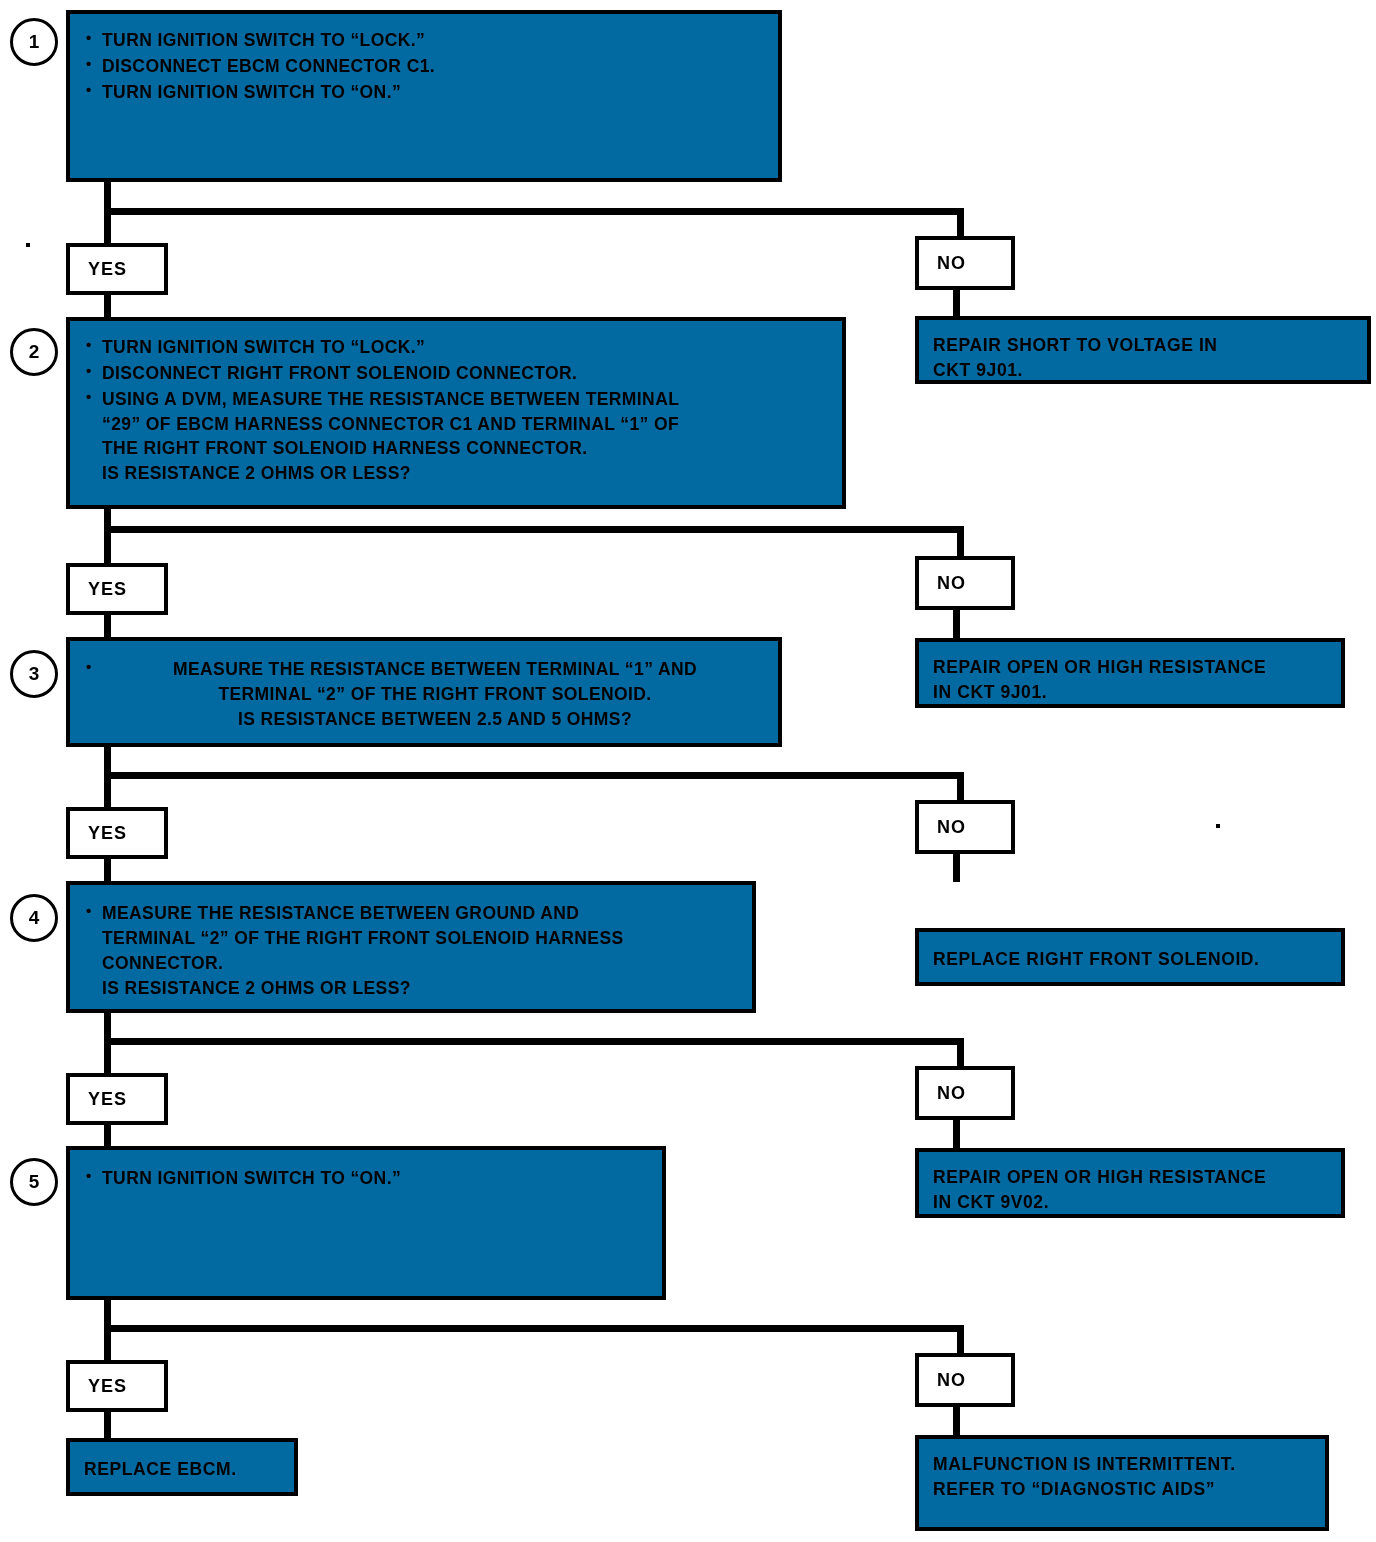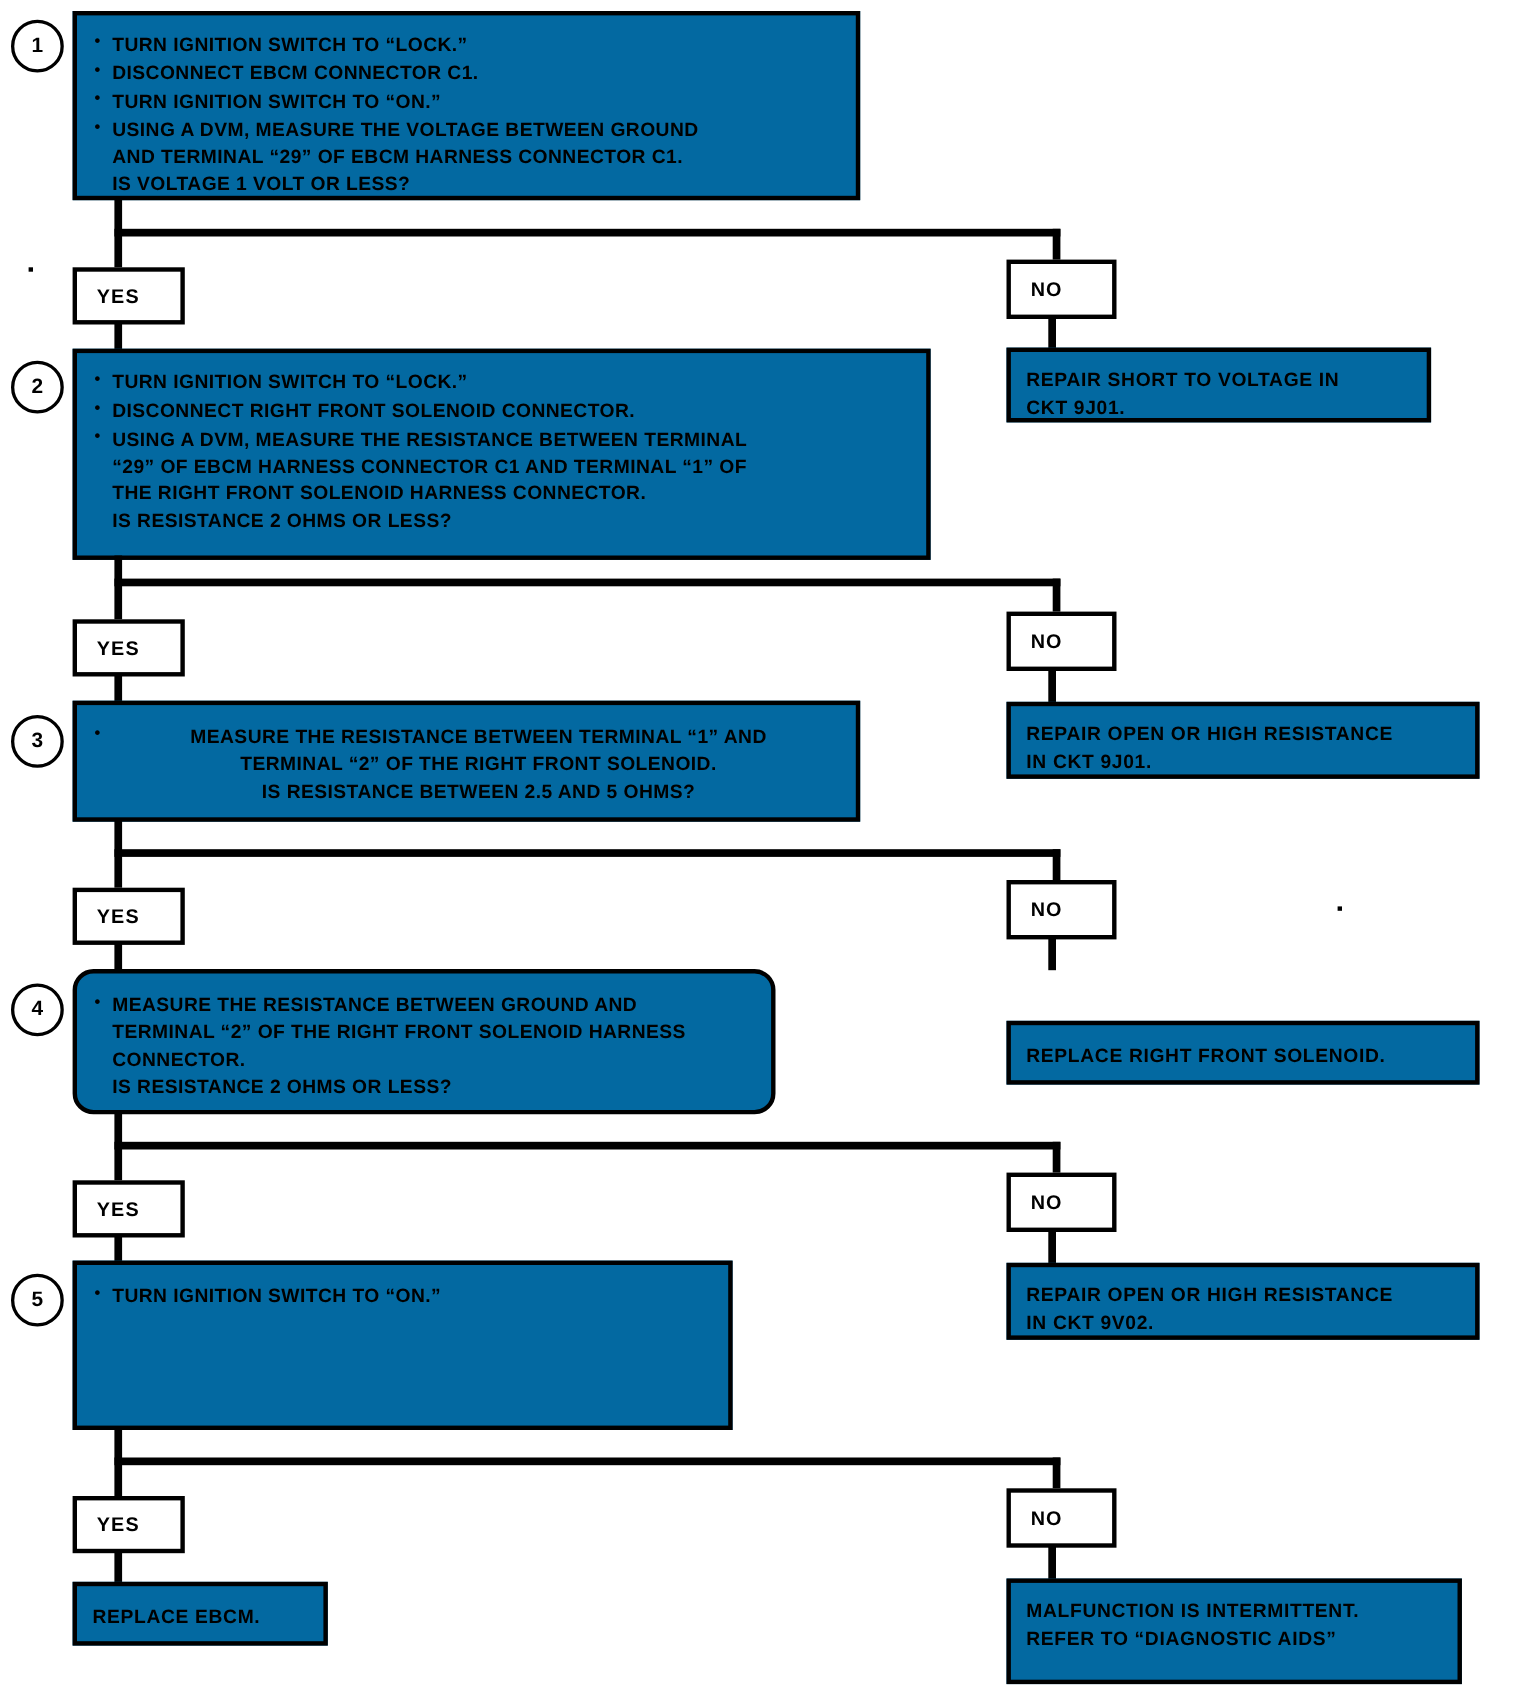--- a/index.html
+++ b/index.html
@@ -126,40 +126,37 @@
 <div id="sheet">
 
   <div class="circnum abs" style="left:10px; top:18px;">1</div>
 
   <div class="box" style="left:66px; top:10px; width:716px; height:172px;">
     <div class="box-inner">
       <ul class="bullets">
         <li class="bullet">TURN IGNITION SWITCH TO “LOCK.”</li>
         <li class="bullet">DISCONNECT EBCM CONNECTOR C1.</li>
         <li class="bullet">TURN IGNITION SWITCH TO “ON.”</li>
-        <li class="bullet">USING A DVM, MEASURE THE VOLTAGE BETWEEN GROUND
-AND TERMINAL “29” OF EBCM HARNESS CONNECTOR C1.
-IS VOLTAGE 1 VOLT OR LESS?</li>
       </ul>
     </div>
   </div>
 
   <div class="line-v" style="left:104px; top:180px; height:66px;"></div>
   <div class="line-h" style="left:104px; top:208px; width:860px;"></div>
   <div class="line-v" style="left:957px; top:208px; height:32px;"></div>
 
   <div class="yn" style="left:66px; top:243px; width:102px; height:52px;">
     <span>YES</span>
   </div>
   <div class="yn" style="left:915px; top:236px; width:100px; height:54px;">
     <span>NO</span>
   </div>
 
   <div class="line-v" style="left:953px; top:288px; height:30px;"></div>
-  <div class="box" style="left:915px; top:316px; width:386px; height:68px;">
+  <div class="box" style="left:915px; top:316px; width:456px; height:68px;">
     <div class="box-inner" style="padding:13px 8px 8px 14px;">
       <div class="restext">REPAIR SHORT TO VOLTAGE IN
 CKT 9J01.</div>
     </div>
   </div>
 
   <div class="line-v" style="left:104px; top:293px; height:26px;"></div>
 
   <div class="circnum abs" style="left:10px; top:328px;">2</div>
 
@@ -227,21 +224,21 @@
   <div class="box" style="left:915px; top:880px; width:430px; height:58px;margin-top:48px;">
     <div class="box-inner" style="padding:15px 8px 8px 14px;">
       <div class="restext">REPLACE RIGHT FRONT SOLENOID.</div>
     </div>
   </div>
 
   <div class="line-v" style="left:104px; top:857px; height:26px;"></div>
 
   <div class="circnum abs" style="left:10px; top:894px;">4</div>
 
-  <div class="box" style="left:66px; top:881px; width:639px; height:132px;border-radius:19px;">
+  <div class="box" style="left:66px; top:881px; width:690px; height:132px;">
     <div class="box-inner" style="padding:16px 10px 10px 14px;">
       <ul class="bullets">
         <li class="bullet">MEASURE THE RESISTANCE BETWEEN GROUND AND
 TERMINAL “2” OF THE RIGHT FRONT SOLENOID HARNESS
 CONNECTOR.
 IS RESISTANCE 2 OHMS OR LESS?</li>
       </ul>
     </div>
   </div>
 

